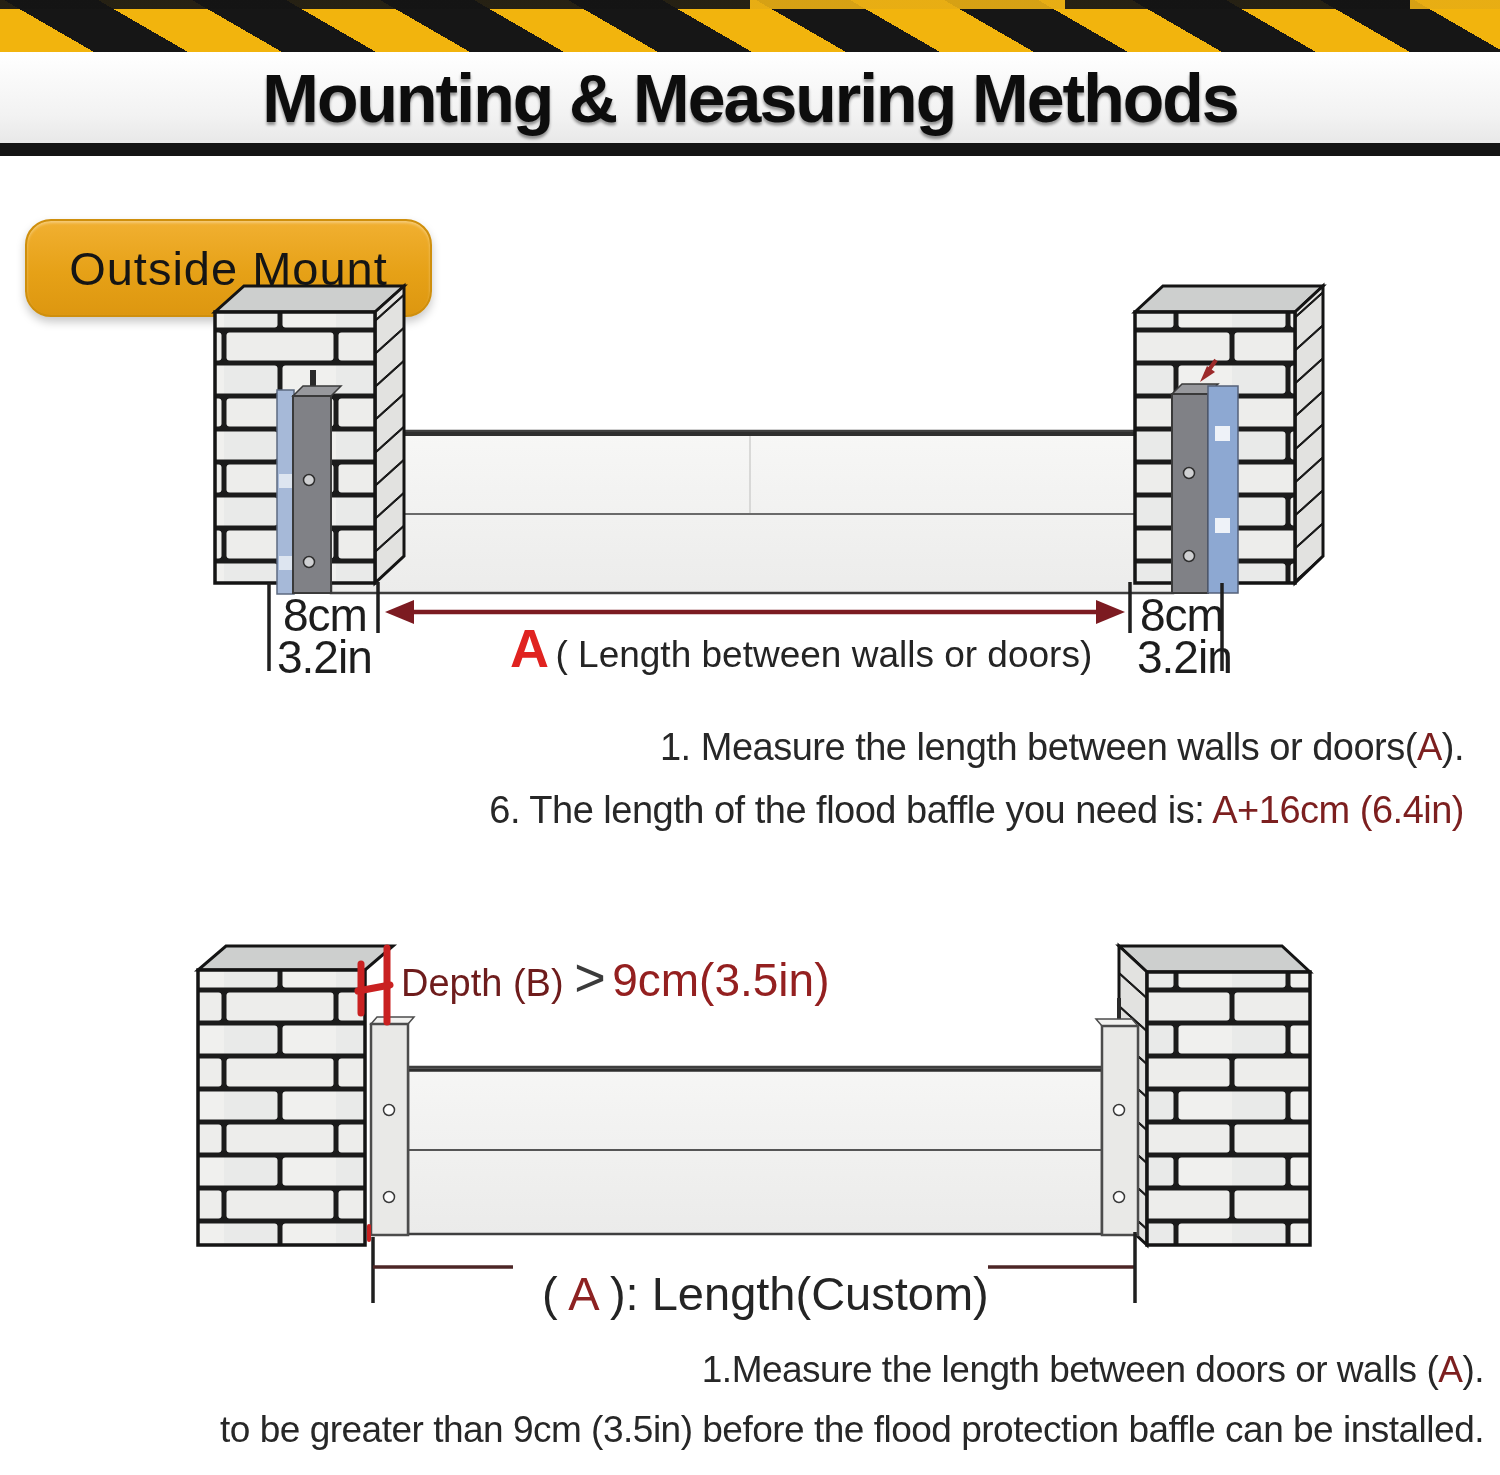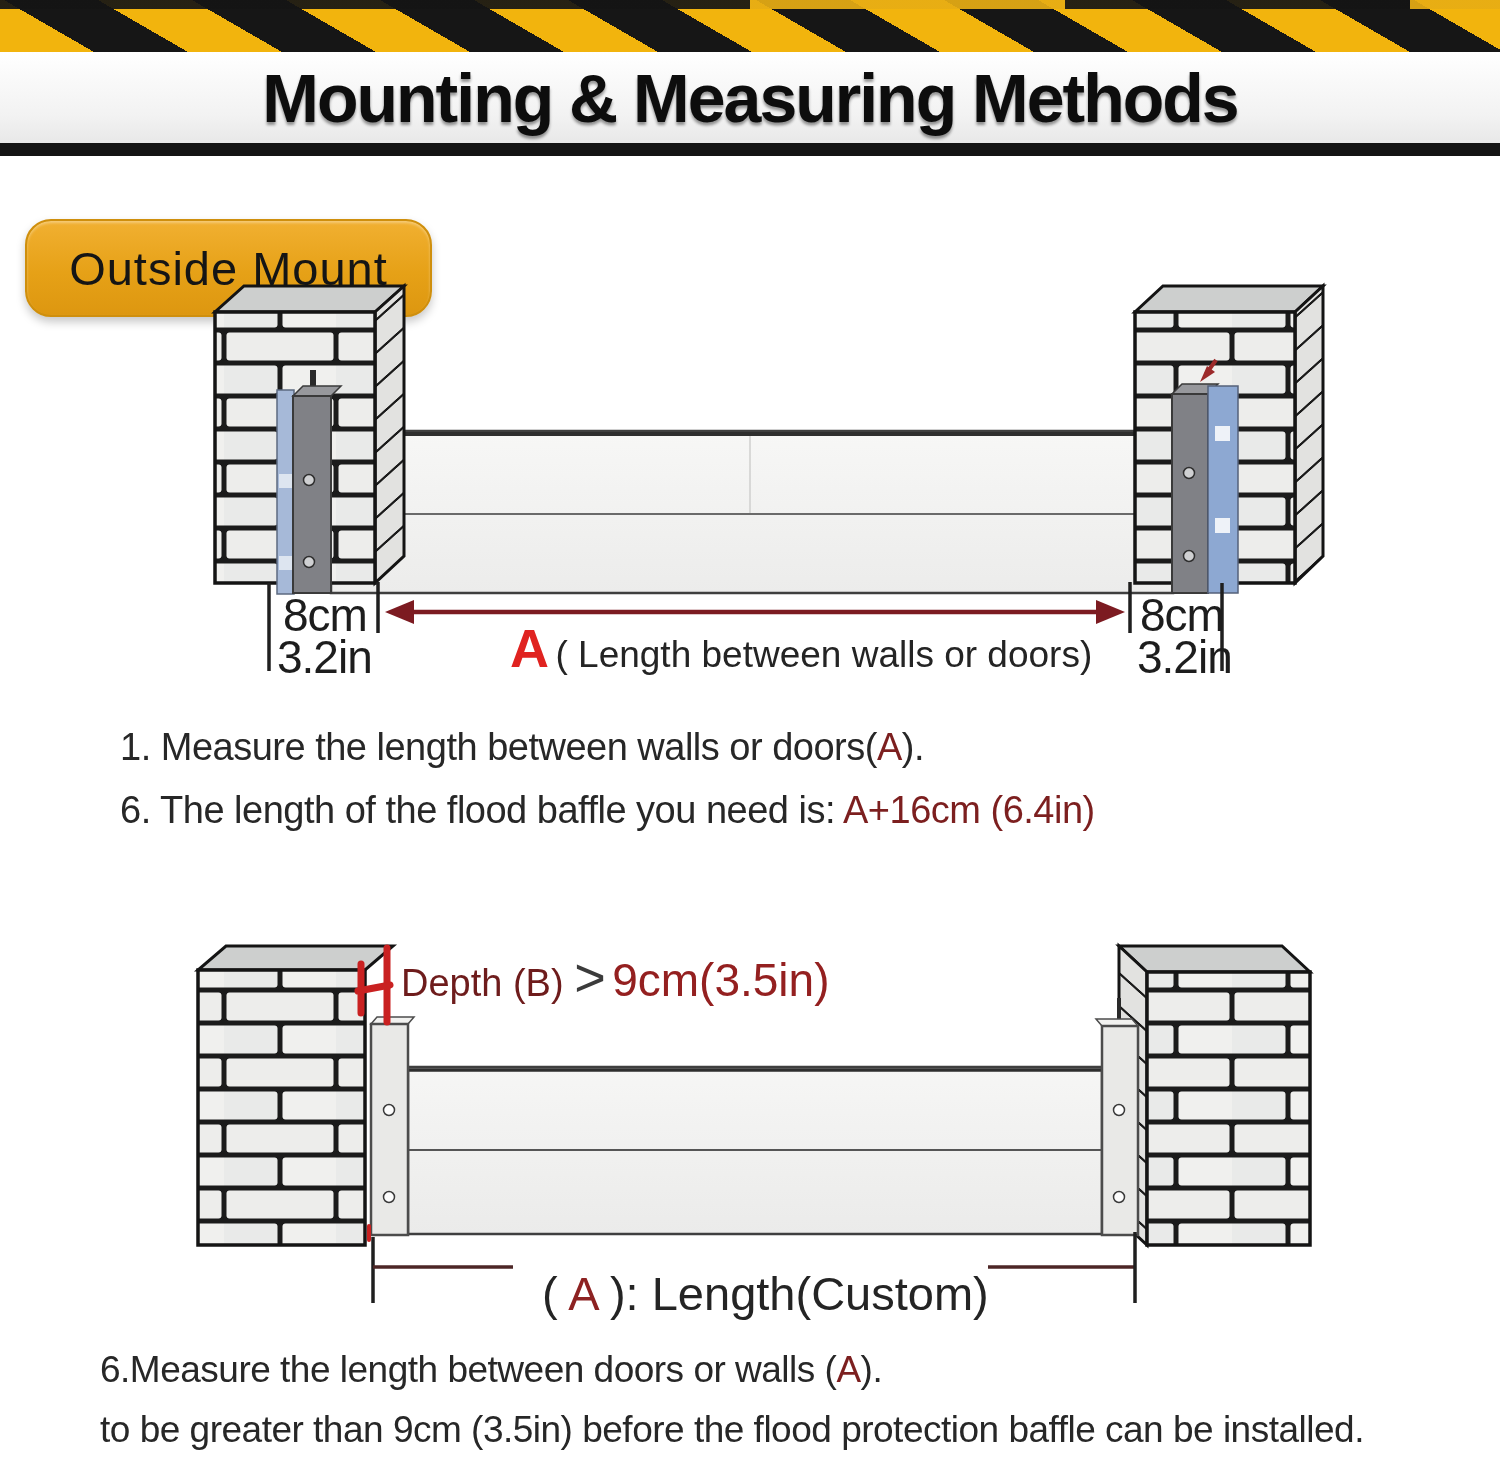--- a/index.html
+++ b/index.html
@@ -1,18 +1,19 @@
 <!DOCTYPE html>
 <html><head>
 <meta charset="utf-8">
 <style>
   html,body{margin:0;padding:0;background:#ffffff;}
   #stage{
     position:relative;width:1500px;height:1475px;overflow:hidden;background:#ffffff;
     font-family:"Liberation Sans","DejaVu Sans",sans-serif;
+    text-align:right;
   }
   
   .stripes{
     position:absolute;top:0;left:0;width:1500px;height:52px;
     background:repeating-linear-gradient(30deg,#f2b40d 0 47px,#161616 47px 94px);
     border-bottom:2px solid rgba(0,0,0,.25);
   }
   .top-thin{
     position:absolute;top:0;left:0;width:1500px;height:9px;
     background:linear-gradient(90deg,#141414 0 50%,#e7ad14 50% 71%,#141414 71% 94%,#e7ad14 94% 100%);
@@ -226,17 +227,17 @@
       <line x1="1135" y1="1232" x2="1135" y2="1303" stroke="#1f1f1f" stroke-width="3.5"></line>
       <text class="t" x="542" y="1310" font-size="47">
         <tspan fill="#242424">(</tspan>
         <tspan fill="#8d2222">A</tspan>
         <tspan fill="#242424">): Length(Custom)</tspan>
       </text>
     </g>
   </svg>
 
   <div class="steps" id="steps-inside">
-    <p class="step1"><span>6.Measure the length between doors or walls (</span><span class="hi-maroon">A</span><span>).</span></p>
+    <p class="step1"><span>1.Measure the length between doors or walls (</span><span class="hi-maroon">A</span><span>).</span></p>
     <p><span>to be greater than 9cm (3.5in) before the flood protection baffle can be installed.</span></p>
   </div>
 
 </div>
 
 </body></html>

